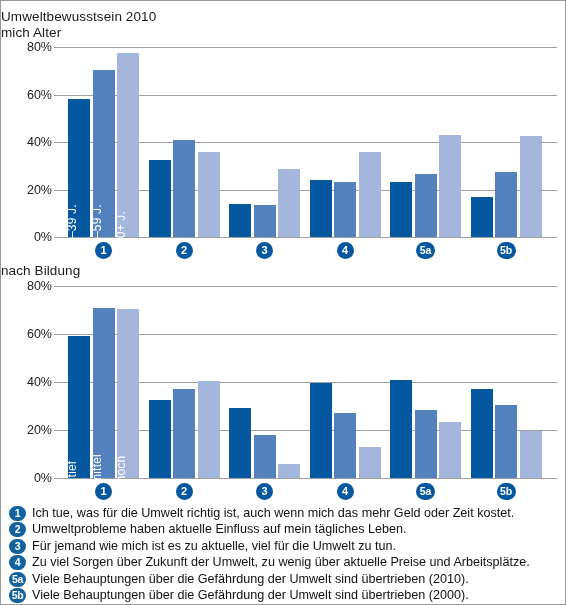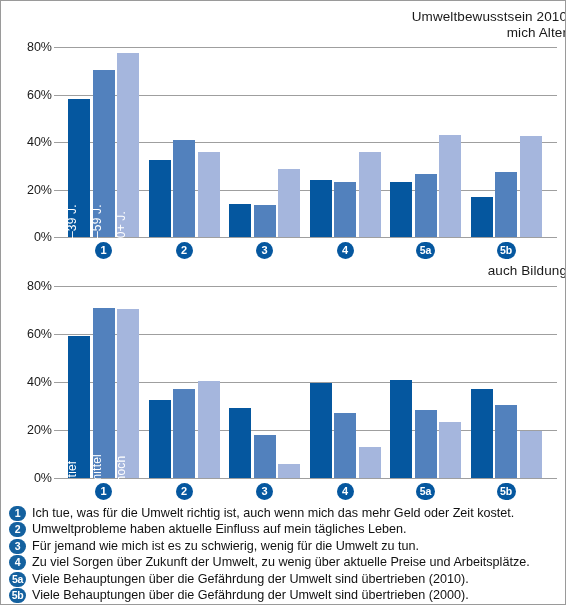--- a/index.html
+++ b/index.html
@@ -18,21 +18,21 @@
     border: 1.5px solid #9a9a9a;
     background: #ffffff;
     overflow: hidden;
   }
 
   
   .chart-title {
     position: absolute;
     left: 0;
     width: 566px;
-    text-align: right;
+    text-align: left;
     font-size: 13.5px;
     color: #1a1a1a;
     line-height: 15px;
     letter-spacing: 0.1px;
   }
   #title-main  { top: 8px;  }
   #title-sub1  { top: 24px; }
   #title-sub2  { top: 262px; }
 
   
@@ -159,21 +159,21 @@
     white-space: nowrap;
   }
 </style>
 </head>
 <body>
 
 <div id="page">
 
   <div class="chart-title" id="title-main">Umweltbewusstsein 2010</div>
   <div class="chart-title" id="title-sub1">mich Alter</div>
-  <div class="chart-title" id="title-sub2">auch Bildung</div>
+  <div class="chart-title" id="title-sub2">nach Bildung</div>
 
   <div class="plot" id="plot1">
       <div class="ytickmark" style="top: 190px;"></div>
       <div class="ytick" style="top: 190px;">0%</div>
       <div class="gridline" style="top: 142.5px;"></div>
       <div class="ytickmark" style="top: 142.5px;"></div>
       <div class="ytick" style="top: 142.5px;">20%</div>
       <div class="gridline" style="top: 95px;"></div>
       <div class="ytickmark" style="top: 95px;"></div>
       <div class="ytick" style="top: 95px;">40%</div>
@@ -291,21 +291,21 @@
       <div class="fn-row">
         <div class="fn-badge">1</div>
         <div class="fn-text">Ich tue, was für die Umwelt richtig ist, auch wenn mich das mehr Geld oder Zeit kostet.</div>
       </div>
       <div class="fn-row">
         <div class="fn-badge">2</div>
         <div class="fn-text">Umweltprobleme haben aktuelle Einfluss auf mein tägliches Leben.</div>
       </div>
       <div class="fn-row">
         <div class="fn-badge">3</div>
-        <div class="fn-text">Für jemand wie mich ist es zu schwierig, wenig für die Umwelt zu tun.</div>
+        <div class="fn-text">Für jemand wie mich ist es zu aktuelle, viel für die Umwelt zu tun.</div>
       </div>
       <div class="fn-row">
         <div class="fn-badge">4</div>
         <div class="fn-text">Zu viel Sorgen über Zukunft der Umwelt, zu wenig über aktuelle Preise und Arbeitsplätze.</div>
       </div>
       <div class="fn-row">
         <div class="fn-badge">5a</div>
         <div class="fn-text">Viele Behauptungen über die Gefährdung der Umwelt sind übertrieben (2010).</div>
       </div>
       <div class="fn-row">

